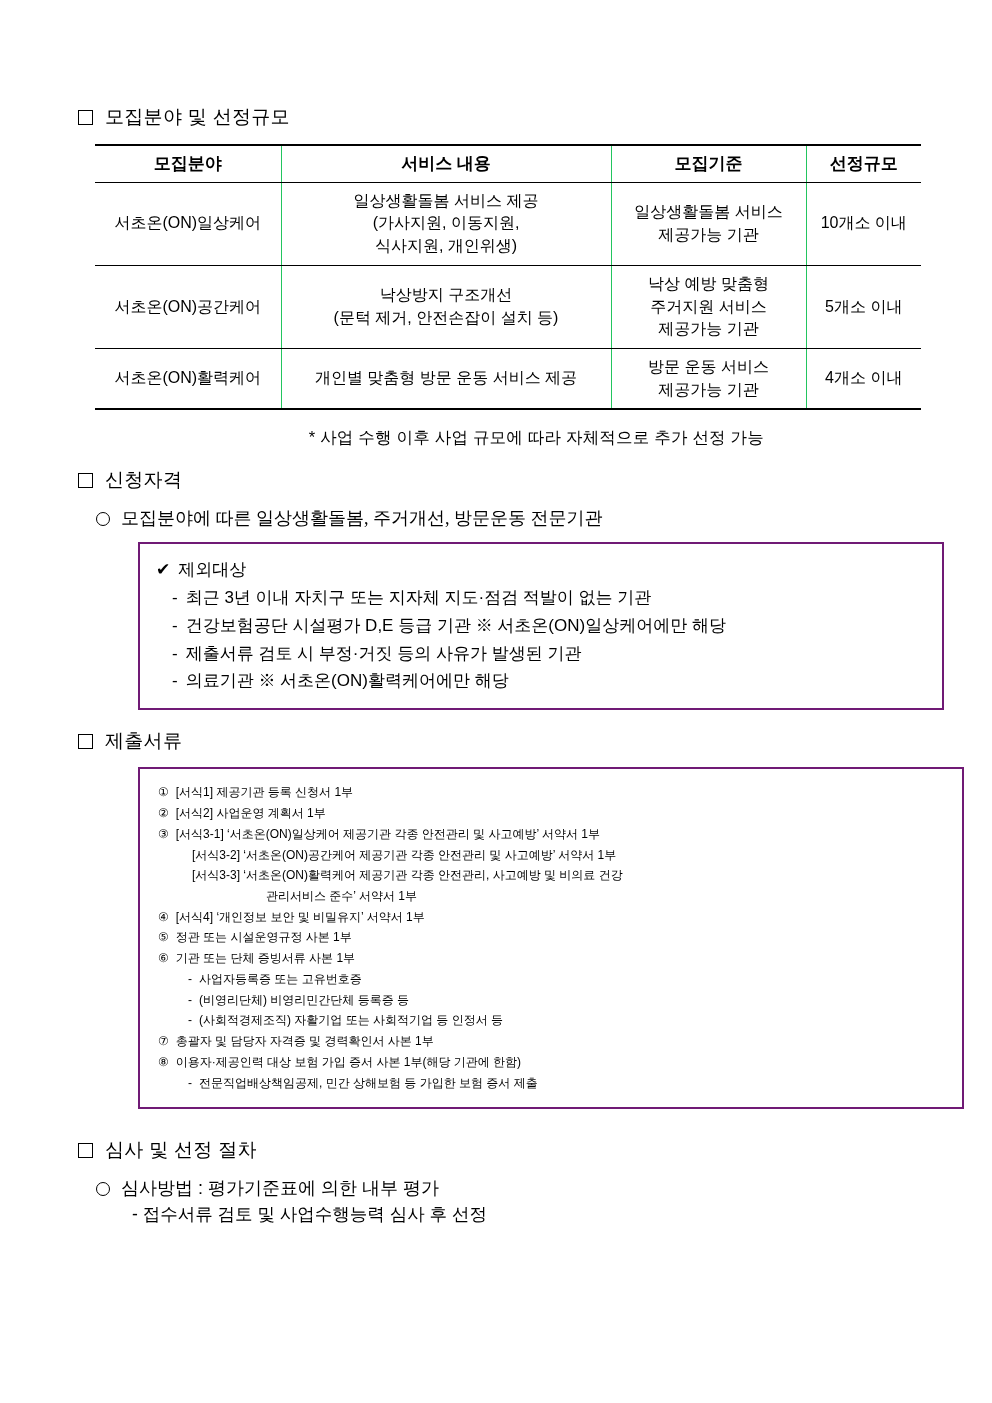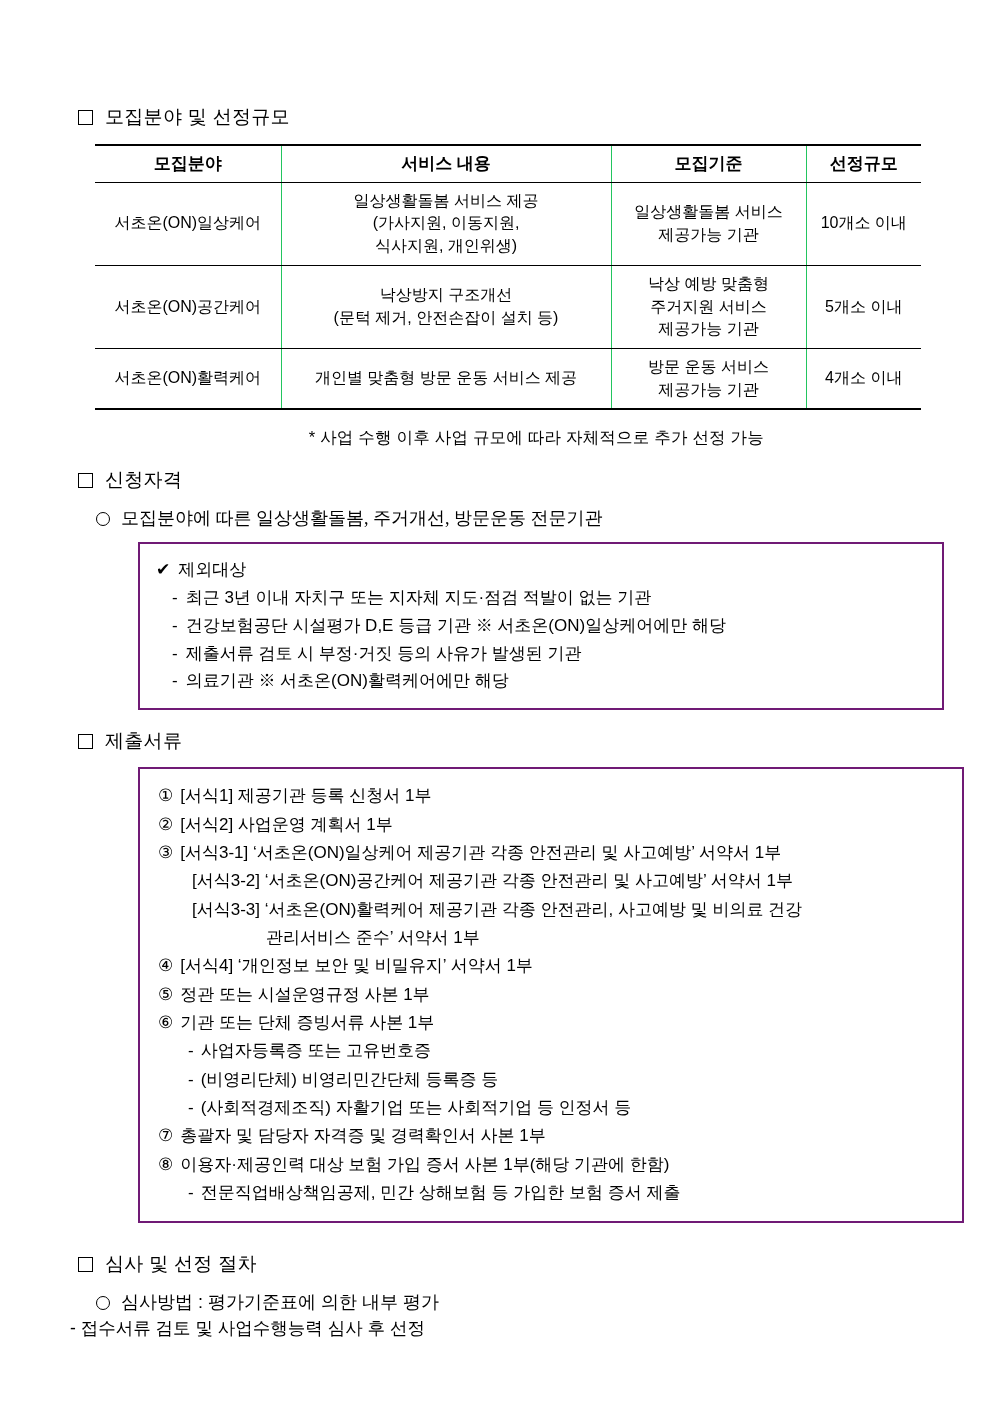--- a/index.html
+++ b/index.html
@@ -115,28 +115,29 @@
     font-size: 17px;
     line-height: 1.52;
     white-space: nowrap;
   }
   .box .line { margin: 2px 0; }
   .check-line { font-weight: normal; }
   .chk { margin-right: 8px; }
   .dash { padding-left: 16px; }
   .dash .d { margin-right: 8px; }
 
-  .docs .line { font-size: 17px; margin: 2.5px 0; }
+  .docs .line { font-size: 12px; margin: 2.5px 0; }
   .num { margin-right: 7px; }
   .indent-1 { padding-left: 34px; }
   .indent-2 { padding-left: 108px; }
   .indent-dash { padding-left: 30px; }
 
   .sub-dash {
     font-size: 17.5px;
+    margin-left: 62px;
     line-height: 1.6;
     white-space: nowrap;
   }
 
   .mt-sec { margin-top: 18px; }
   .mt-sec-lg { margin-top: 28px; }
 </style>
 </head>
 <body>
 

